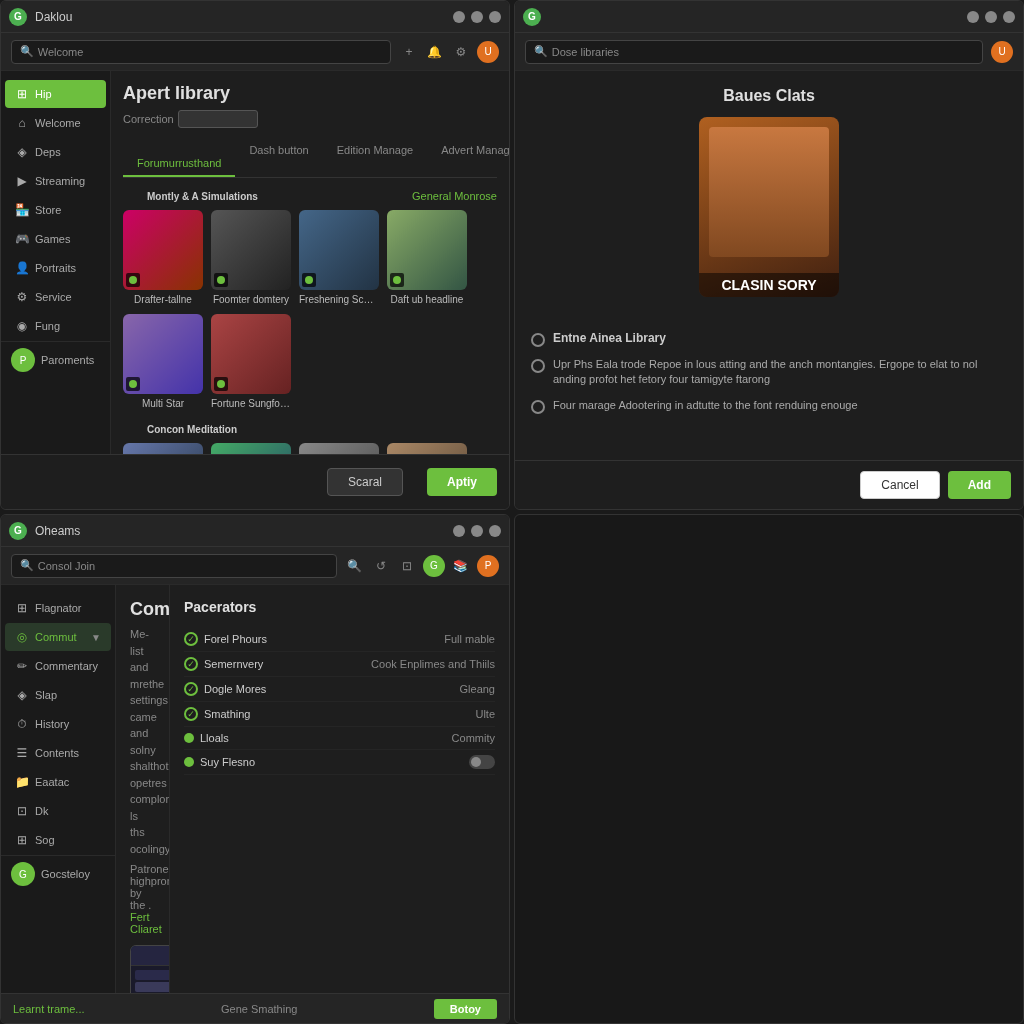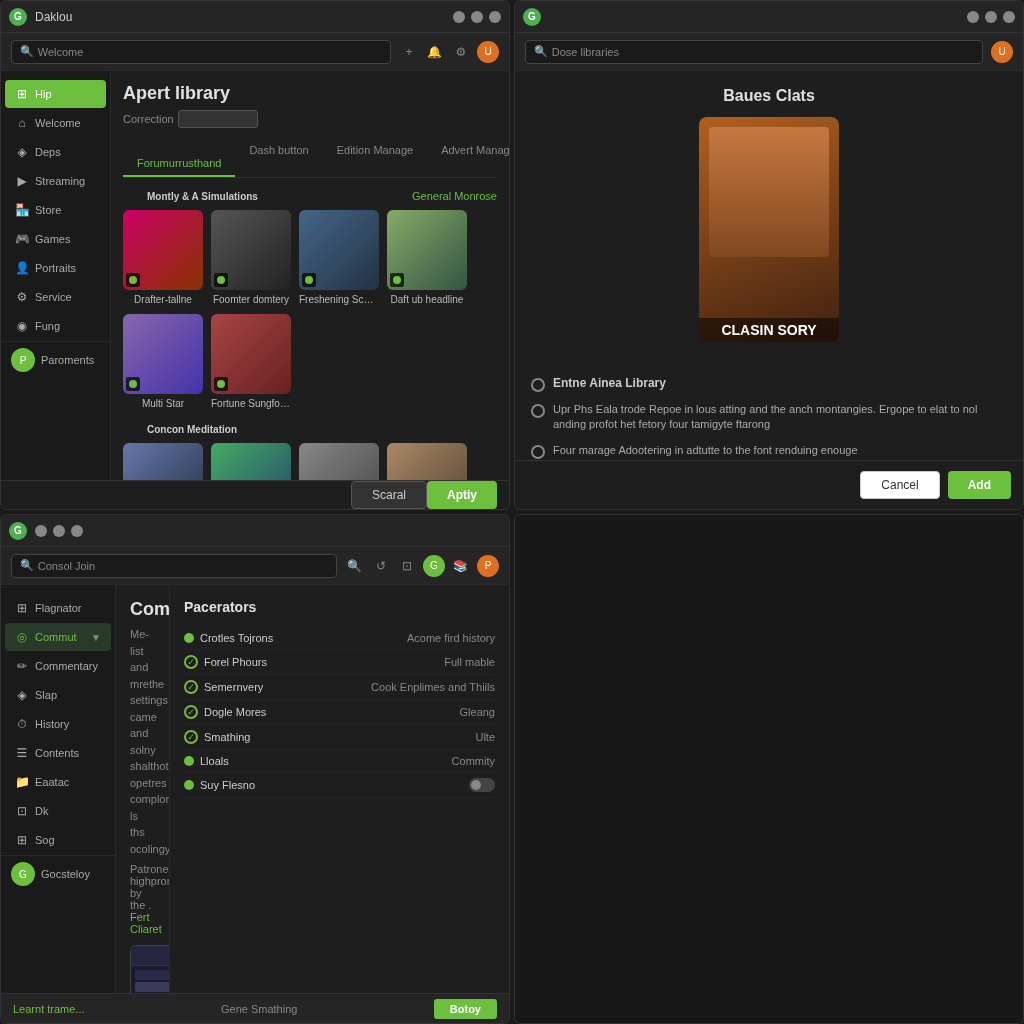--- a/index.html
+++ b/index.html
@@ -243,22 +243,22 @@
     .gt-6 { background: linear-gradient(135deg, #a44, #622); }
     .gt-7 { background: linear-gradient(135deg, #67a, #234); }
     .gt-8 { background: linear-gradient(135deg, #4a6, #246); }
     .gt-9 { background: linear-gradient(135deg, #888, #444); }
     .gt-10 { background: linear-gradient(135deg, #a86, #543); }
 
     
     .dialog-footer {
       display: flex;
       justify-content: flex-end;
-      gap: 0;
-      padding: 0 12px;
+      gap: 24px;
+      padding: 13px 12px;
       border-top: 1px solid #333;
       flex-shrink: 0;
       background: #1e1e1e;
     }
     .btn {
       padding: 6px 20px;
       border-radius: 4px;
       font-size: 12px;
       cursor: pointer;
       border: none;
@@ -281,21 +281,21 @@
     .tr-content {
       flex: 1;
       padding: 16px;
       display: flex;
       flex-direction: column;
       align-items: flex-start;
       overflow-y: auto;
     }
     .tr-game-banner {
       width: 140px;
-      height: 225px;
+      height: 180px;
       border-radius: 8px;
       background: linear-gradient(160deg, #b06020, #402010);
       margin: 0 auto 14px;
       position: relative;
       overflow: hidden;
       display: flex;
       align-items: flex-end;
       justify-content: center;
     }
     .tr-game-title-overlay {
@@ -810,20 +810,21 @@
   </div>
   <div class="tr-dialog-footer">
     <button class="btn-white">Cancel</button>
     <button class="btn-green">Add</button>
   </div>
 </div>
 
 <div class="window">
   <div class="titlebar">
     <div class="titlebar-logo" style="background:#4caf50;">G</div>
+    <span class="titlebar-title">Oheams</span>
     <div class="window-controls">
       <div class="wc wc-min"></div>
       <div class="wc wc-max"></div>
       <div class="wc wc-close"></div>
     </div>
   </div>
   <div class="toolbar">
     <div class="search-box">
       <span class="search-icon">🔍</span>
       <span class="search-text">Consol Join</span>
@@ -900,27 +901,20 @@
           </div>
 
         </div>
       </div>
     </div>
 
     <div class="params-panel">
       <div class="params-title">Pacerators</div>
       <div class="param-row">
         <div class="param-left">
-          <div class="param-dot"></div>
-          <span class="param-name">Crotles Tojrons</span>
-        </div>
-        <span class="param-value">Acome fird history</span>
-      </div>
-      <div class="param-row">
-        <div class="param-left">
           <div class="param-dot-check">✓</div>
           <span class="param-name">Forel Phours</span>
         </div>
         <span class="param-value">Full mable</span>
       </div>
       <div class="param-row">
         <div class="param-left">
           <div class="param-dot-check">✓</div>
           <span class="param-name">Semernvery</span>
         </div>

